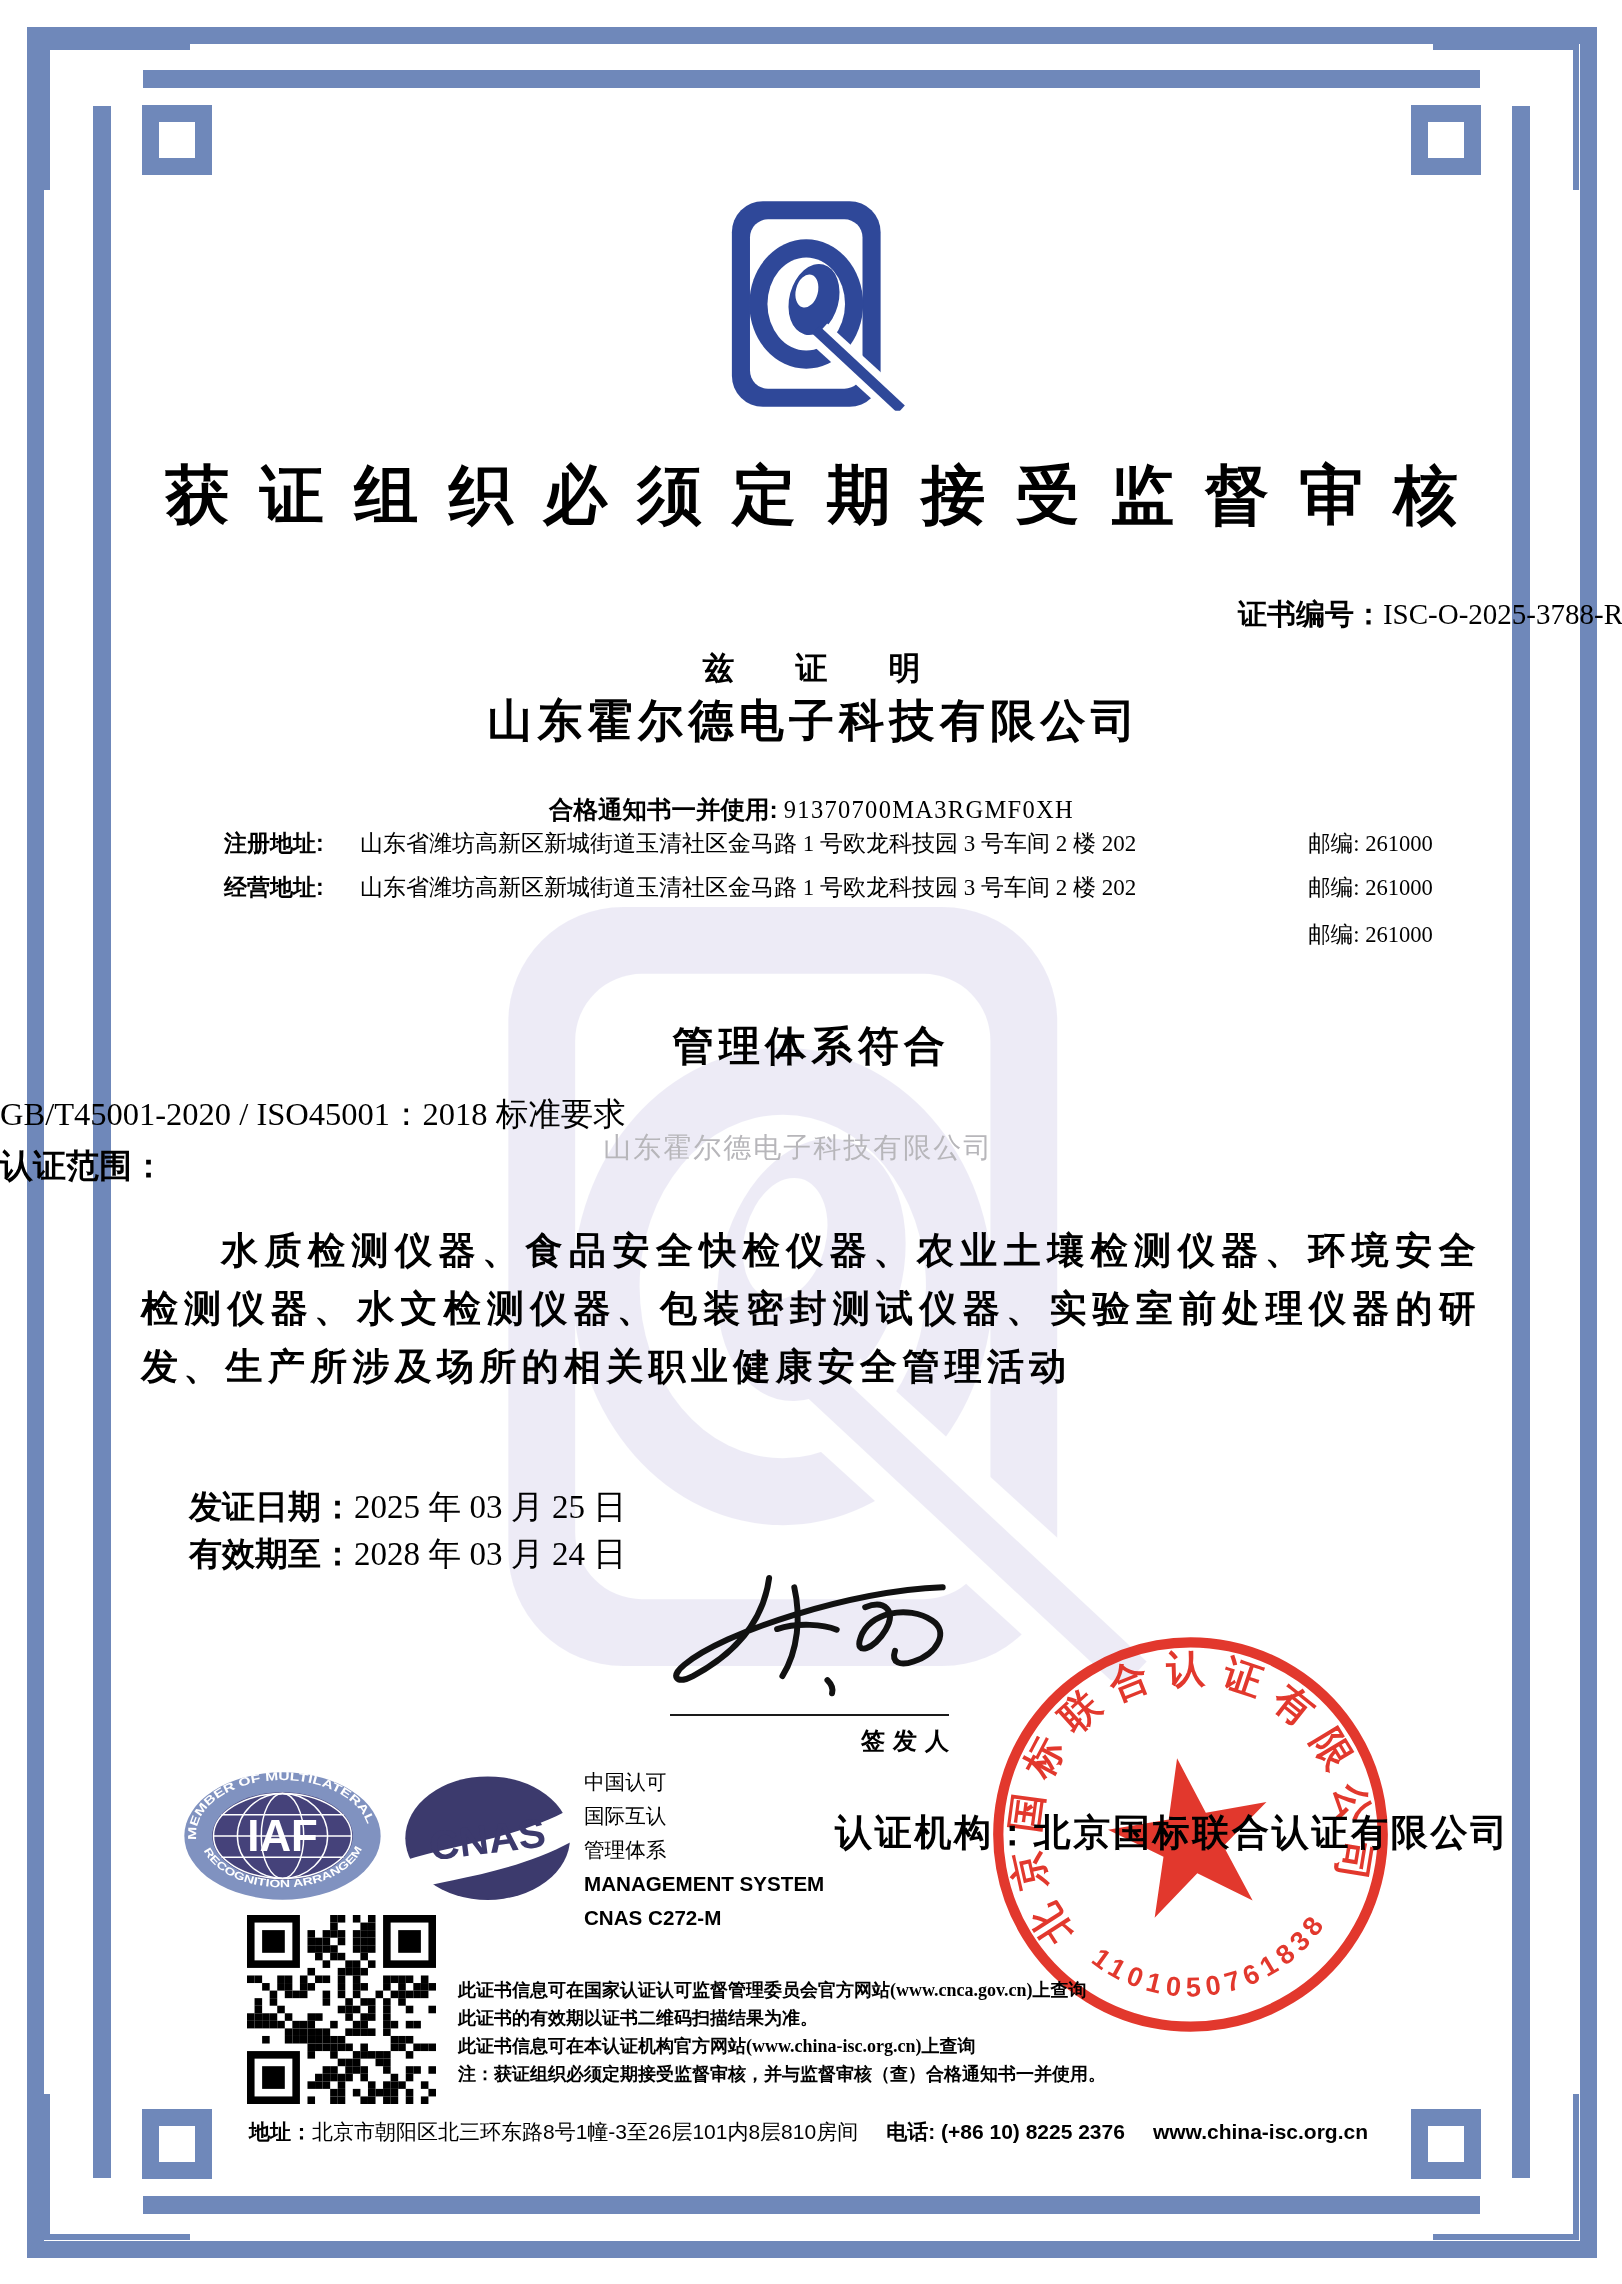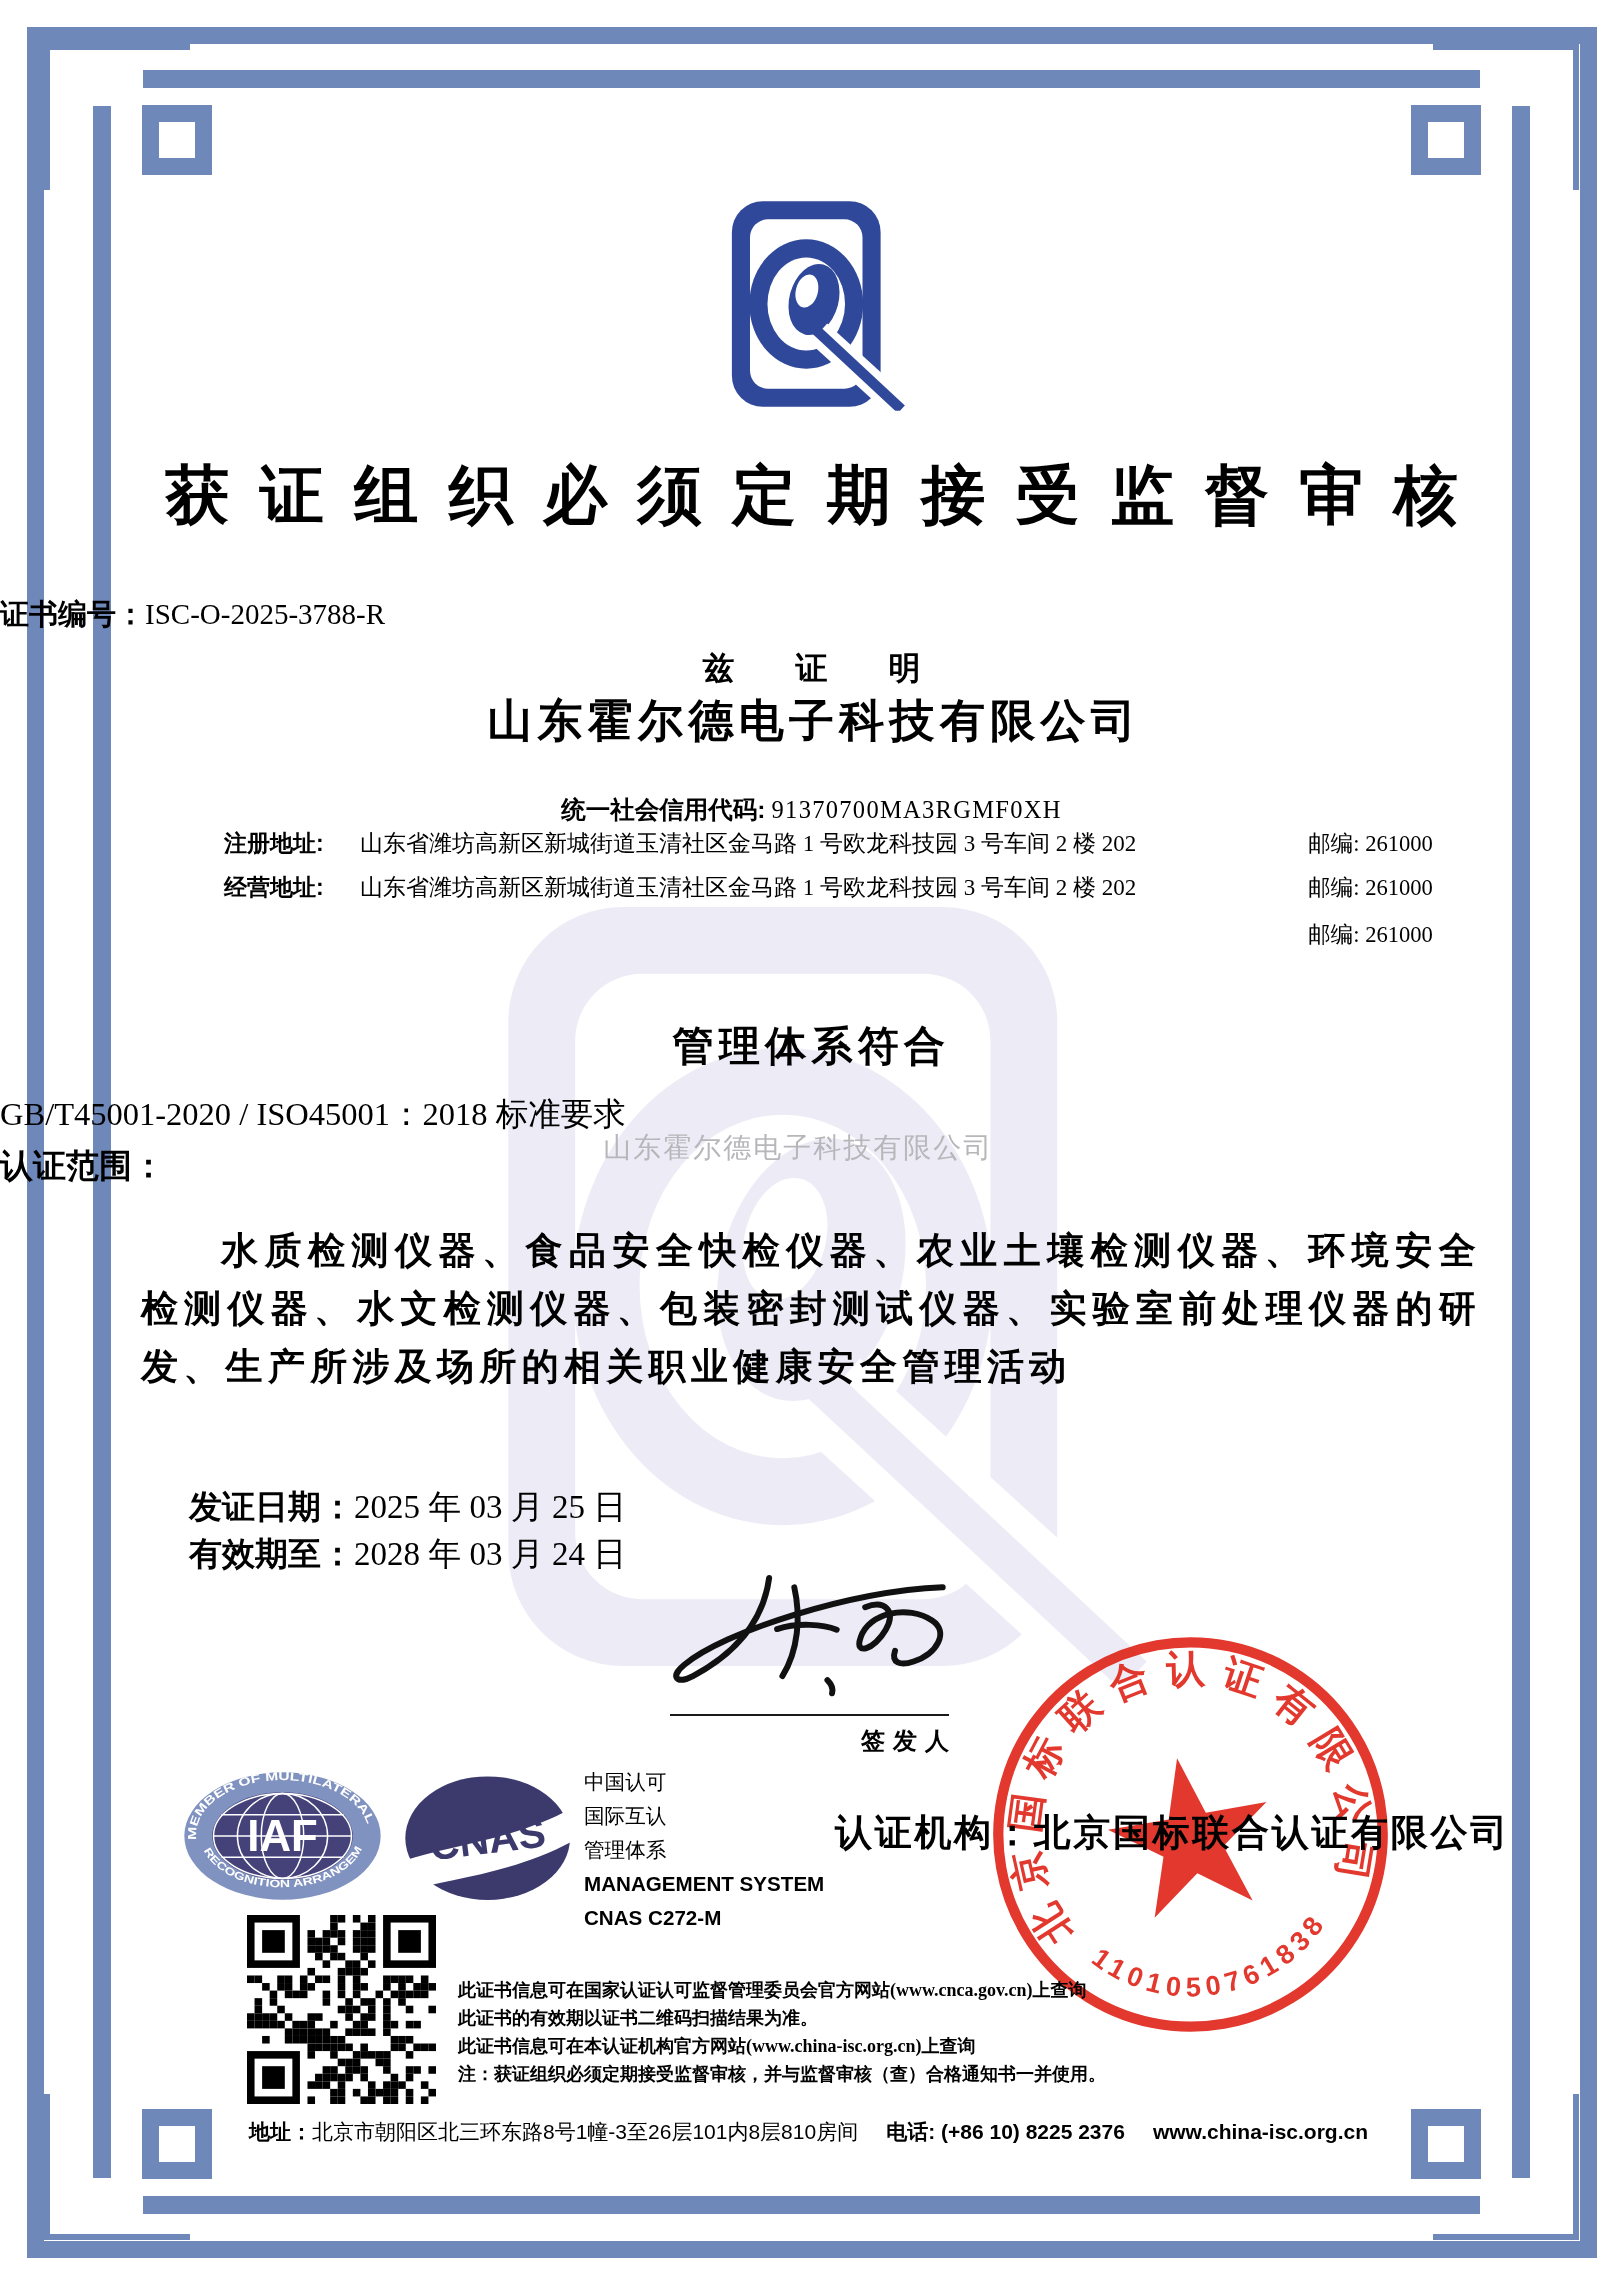--- a/index.html
+++ b/index.html
@@ -12,21 +12,21 @@
   .bar{position:absolute;background:#6f88ba;z-index:0;}
   .csq{position:absolute;width:36px;height:36px;border:17px solid #6f88ba;background:#fff;z-index:0;}
   
   .wm-logo{position:absolute;left:494px;top:882px;width:716px;height:809px;color:#8c82c9;opacity:.15;z-index:0;}
   .wm-text{position:absolute;left:0;right:26.5px;top:1129px;text-align:center;font-size:28px;color:#b7b6ba;
            letter-spacing:2px;z-index:0;font-family:"Liberation Sans","DejaVu Sans",sans-serif;}
   
   .logo-top{position:absolute;left:728px;top:196px;width:194px;height:216px;color:#2f4899;z-index:2;}
   .title{position:absolute;left:0;right:0;top:452px;text-align:center;font-size:64px;font-weight:bold;
          letter-spacing:30.5px;padding-left:30.5px;z-index:2;}
-  .certno{position:absolute;left:0;right:0;top:595px;text-align:left;font-size:29px;z-index:2;}
+  .certno{position:absolute;left:0;right:0;top:595px;text-align:right;font-size:29px;z-index:2;}
   .certno .lbl{font-weight:bold;}
   .hereby{position:absolute;left:0;right:0;top:647px;text-align:center;font-size:32px;font-weight:bold;
           letter-spacing:26.5px;padding-left:26.5px;z-index:2;}
   .company{position:absolute;left:0;right:0;top:691px;text-align:center;font-size:45px;font-weight:bold;
            letter-spacing:5.3px;padding-left:5.3px;z-index:2;}
   .credit{position:absolute;left:0;right:0;top:793px;text-align:center;font-size:24.5px;z-index:2;}
   .credit .lbl{font-weight:bold;font-family:"Liberation Sans","DejaVu Sans",sans-serif;}
   .credit .val{letter-spacing:1.3px;}
   .addr-row{position:absolute;left:0;width:100%;height:33px;font-size:23px;z-index:2;}
   .addr-row .lbl{position:absolute;left:224px;font-weight:bold;font-family:"Liberation Sans","DejaVu Sans",sans-serif;}
@@ -110,21 +110,21 @@
   <svg class="logo-top" viewBox="0 0 300 330">
       <use href="#isc-logo-sym"></use>
     </svg>
   <div class="title">获证组织必须定期接受监督审核</div>
   <div class="certno">
     <span class="lbl">证书编号：</span><span>ISC-O-2025-3788-R</span>
   </div>
   <div class="hereby">兹 证 明</div>
   <div class="company">山东霍尔德电子科技有限公司</div>
   <div class="credit">
-    <span class="lbl">统一社会信用代码:</span>
+    <span class="lbl">合格通知书一并使用:</span>
     <span class="val">91370700MA3RGMF0XH</span>
   </div>
 
   <div class="addr-row" style="top:828px">
     <span class="lbl">注册地址:</span>
     <span class="val">山东省潍坊高新区新城街道玉清社区金马路 1 号欧龙科技园 3 号车间 2 楼 202</span>
     <span class="postal"><span>邮编:</span> <span>261000</span></span>
   </div>
   <div class="addr-row" style="top:872px">
     <span class="lbl">经营地址:</span>

